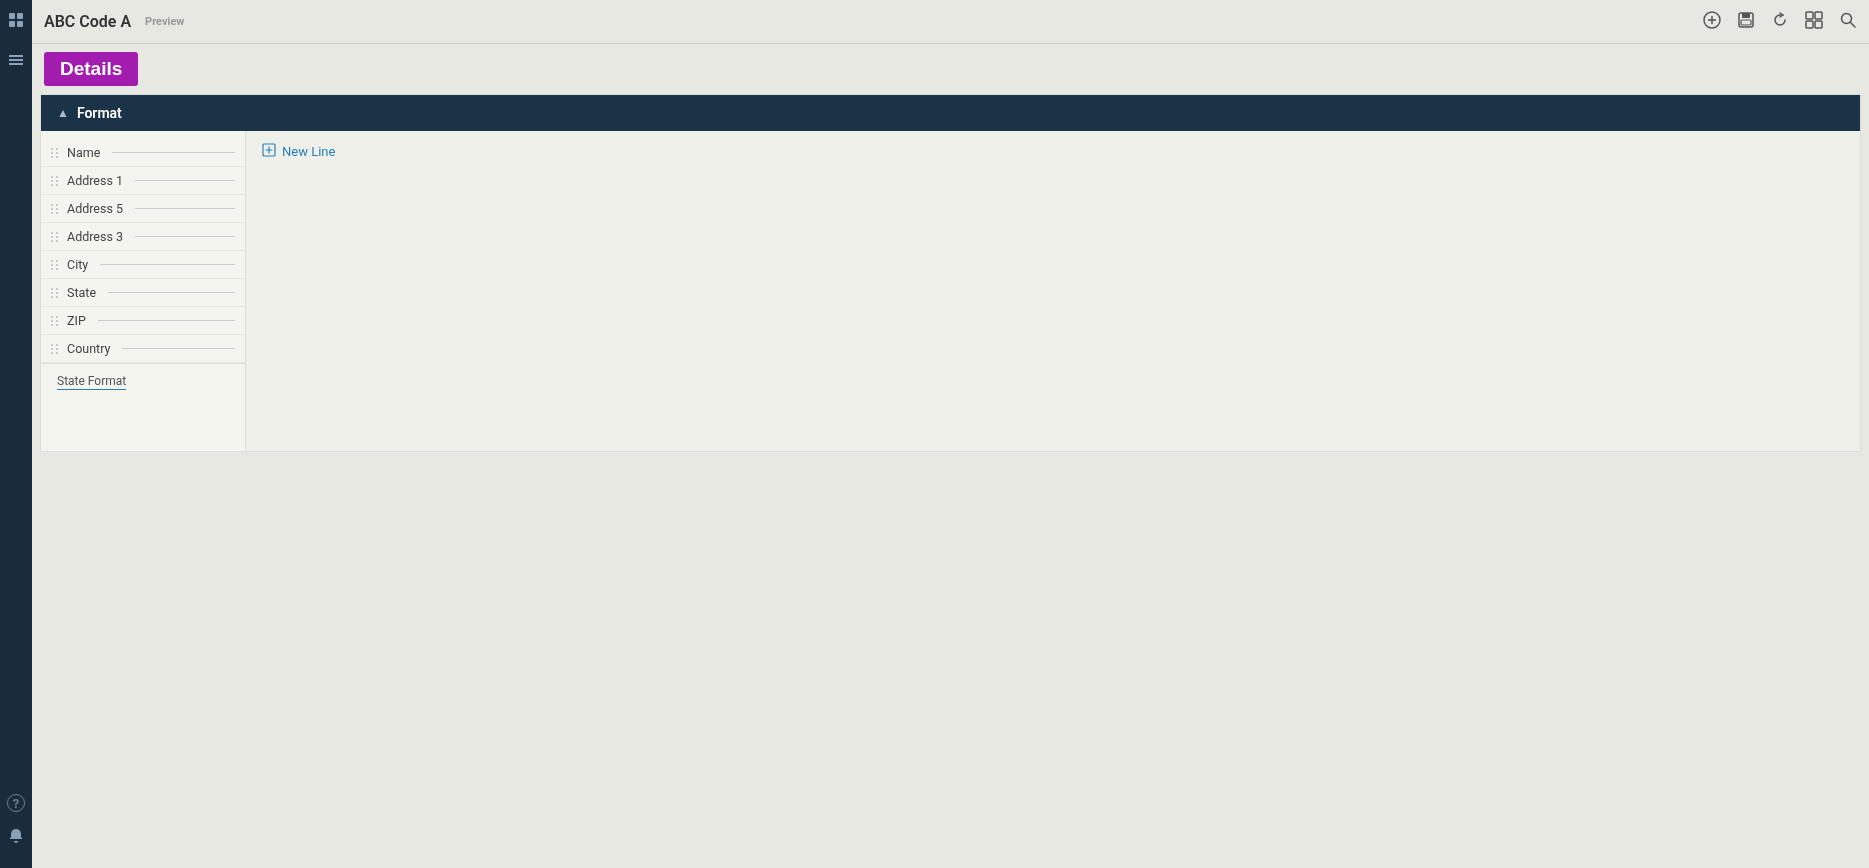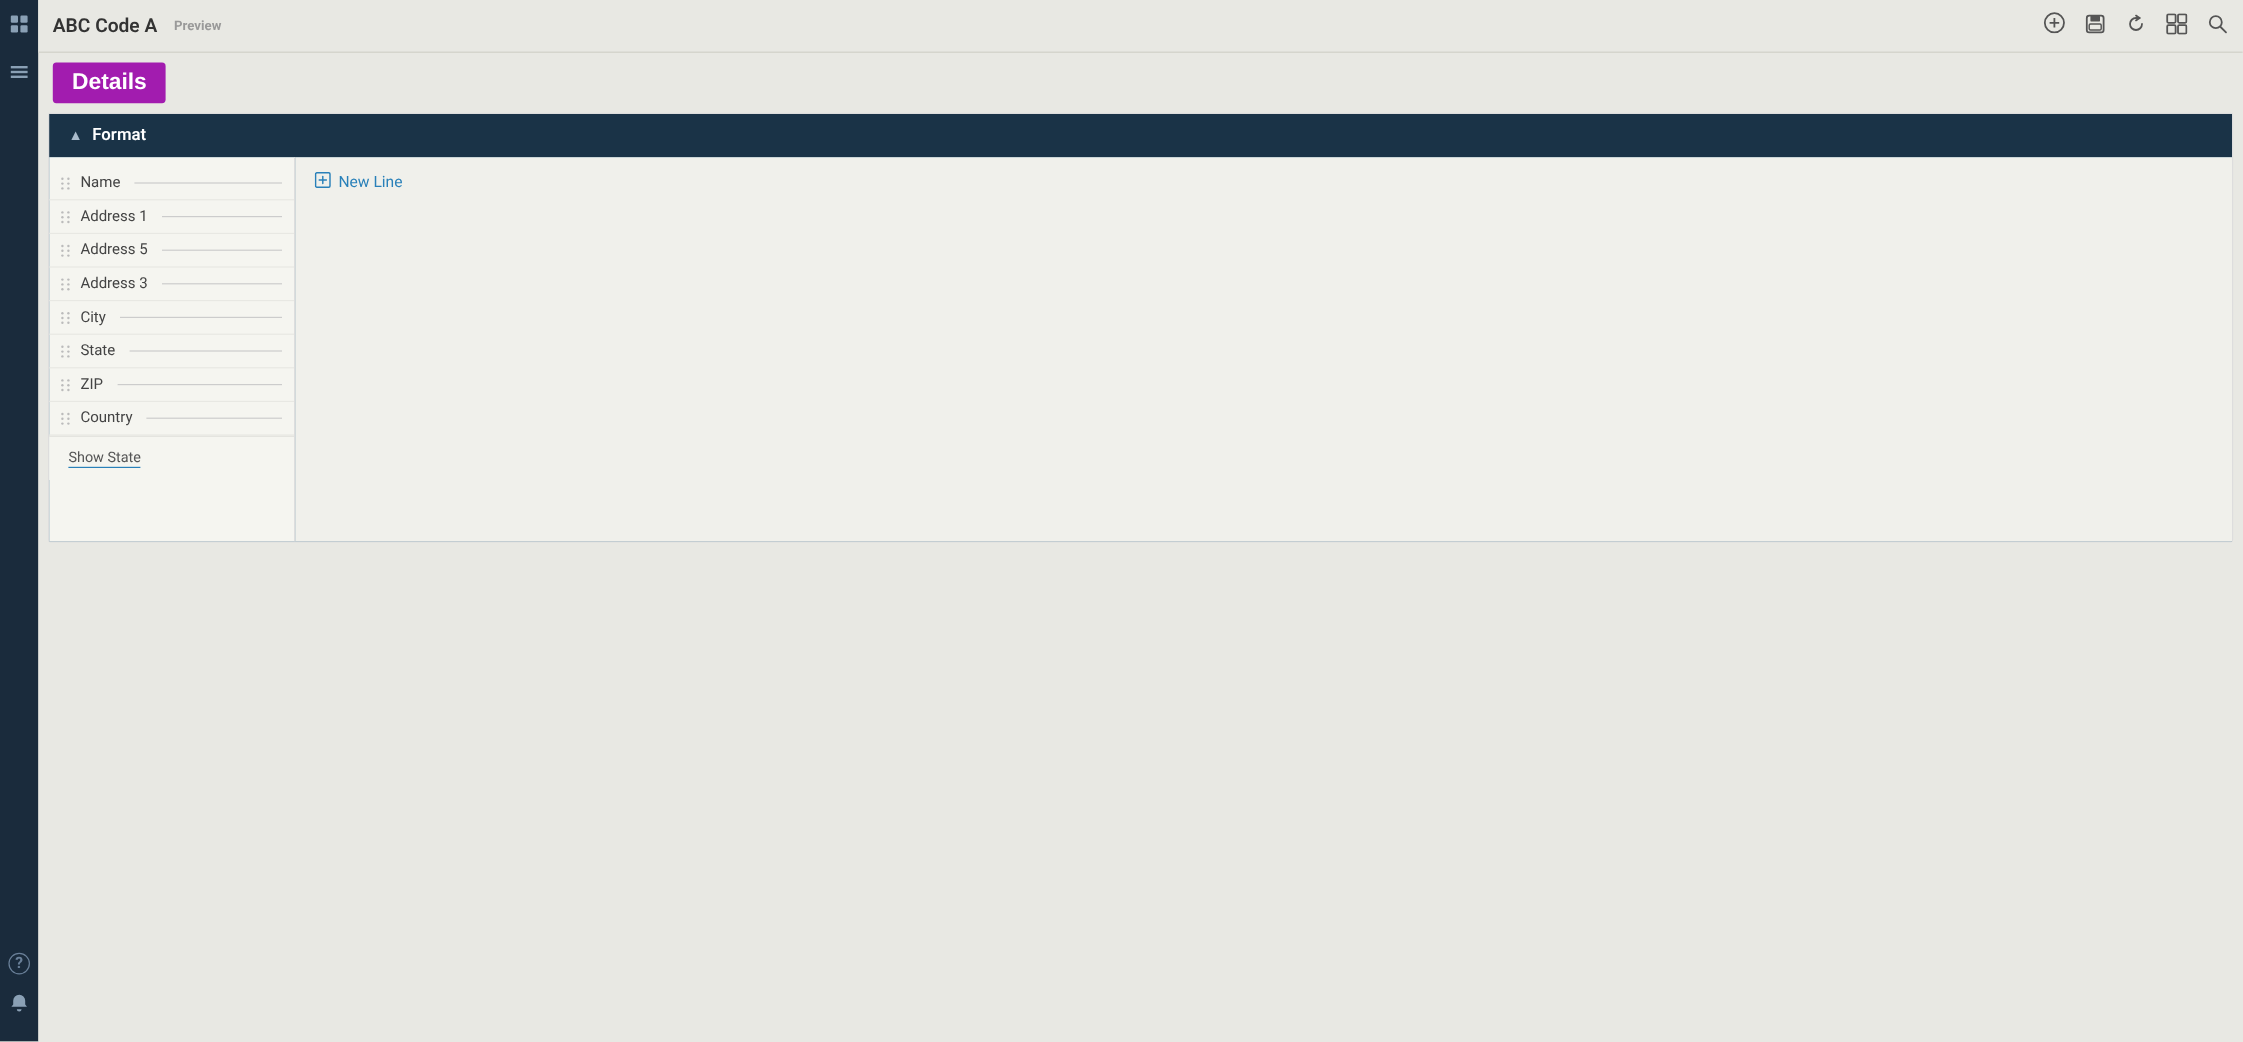--- a/index.html
+++ b/index.html
@@ -398,21 +398,21 @@
             <div class="drag-dot"></div>
               <div class="drag-dot"></div>
             <div class="drag-dot"></div>
               <div class="drag-dot"></div>
           </div>
           <span class="field-name">Country</span>
           <div class="field-input-line"></div>
         </div>
 
         <div class="section-footer">
-          <span class="show-format-btn">Show State</span>
+          <span class="show-format-btn">State Format</span>
         </div>
       </div>
 
       <div class="right-panel">
         <a class="new-line-btn" href="#">
           <span class="new-line-icon">
             <svg width="14" height="14" viewBox="0 0 14 14" fill="none">
                 <rect x="1" y="1" width="12" height="12" rx="1" stroke="#2980b9" stroke-width="1.2"></rect>
                 <line x1="7" y1="4" x2="7" y2="10" stroke="#2980b9" stroke-width="1.2" stroke-linecap="round"></line>
                 <line x1="4" y1="7" x2="10" y2="7" stroke="#2980b9" stroke-width="1.2" stroke-linecap="round"></line>

